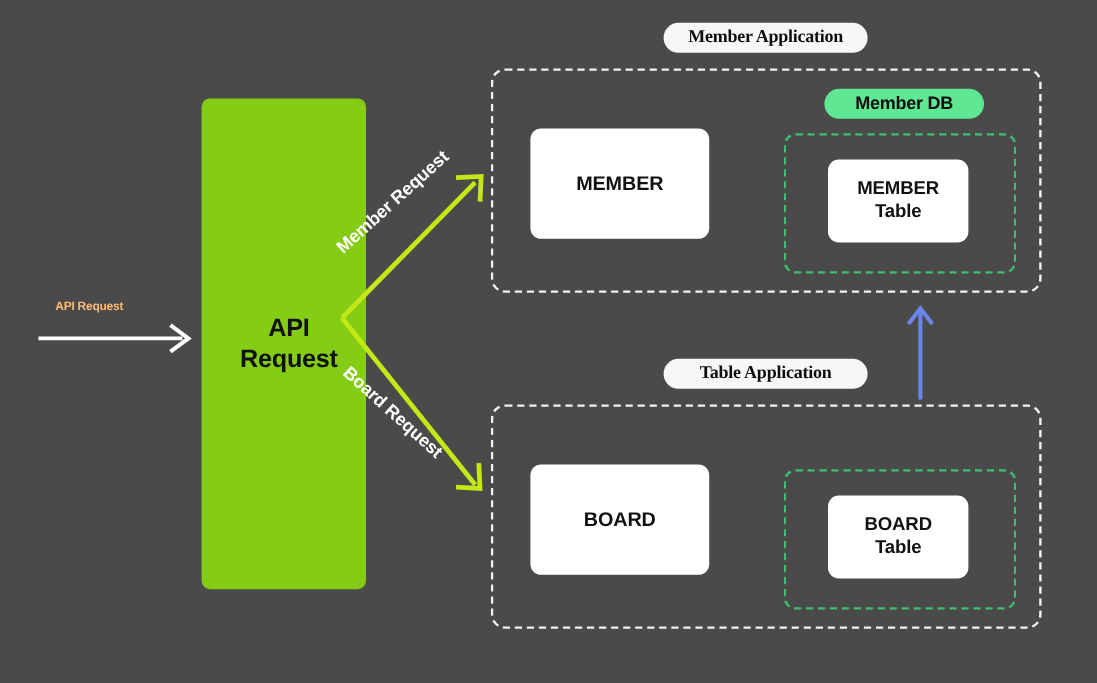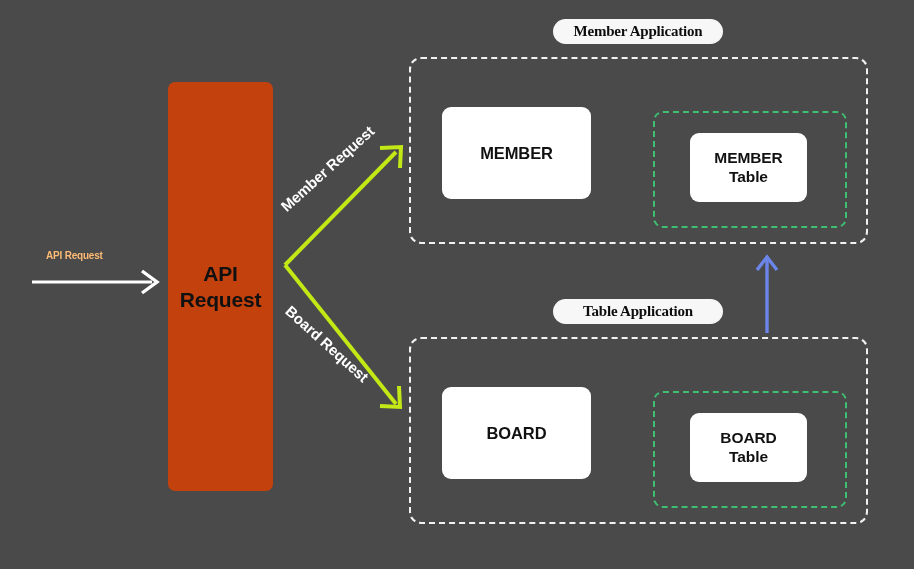--- a/index.html
+++ b/index.html
@@ -21,25 +21,26 @@
 
   
   .abs { position: absolute; }
 
   
   .gateway-box {
     left: 168px;
     top: 82px;
     width: 105px;
     height: 409px;
-    background: #c2410c;
+    background: #84cc16;
     border-radius: 7px;
     display: flex;
     align-items: center;
-    justify-content: center;
+    justify-content: flex-start;
+    padding-left: 32px;
   }
   .gateway-label {
     color: #111111;
     font-size: 21px;
     font-weight: bold;
     line-height: 1.22;
     text-align: center;
     letter-spacing: -0.2px;
   }
 
@@ -229,20 +230,21 @@
   <span class="abs req-label req-member">Member Request</span>
   <span class="abs req-label req-board">Board Request</span>
 
   <div class="abs app-container app-member"></div>
   <div class="abs pill pill-app-member">Member Application</div>
 
   <div class="abs service-box svc-member">
     <span class="service-label">MEMBER</span>
   </div>
 
+  <div class="abs pill-db pill-db-member">Member DB</div>
   <div class="abs db-container db-member"></div>
   <div class="abs table-box tbl-member">
     <div class="table-label">
       <div>MEMBER</div>
       <div>Table</div>
     </div>
   </div>
 
   <div class="abs app-container app-board"></div>
   <div class="abs pill pill-app-board">Table Application</div>

